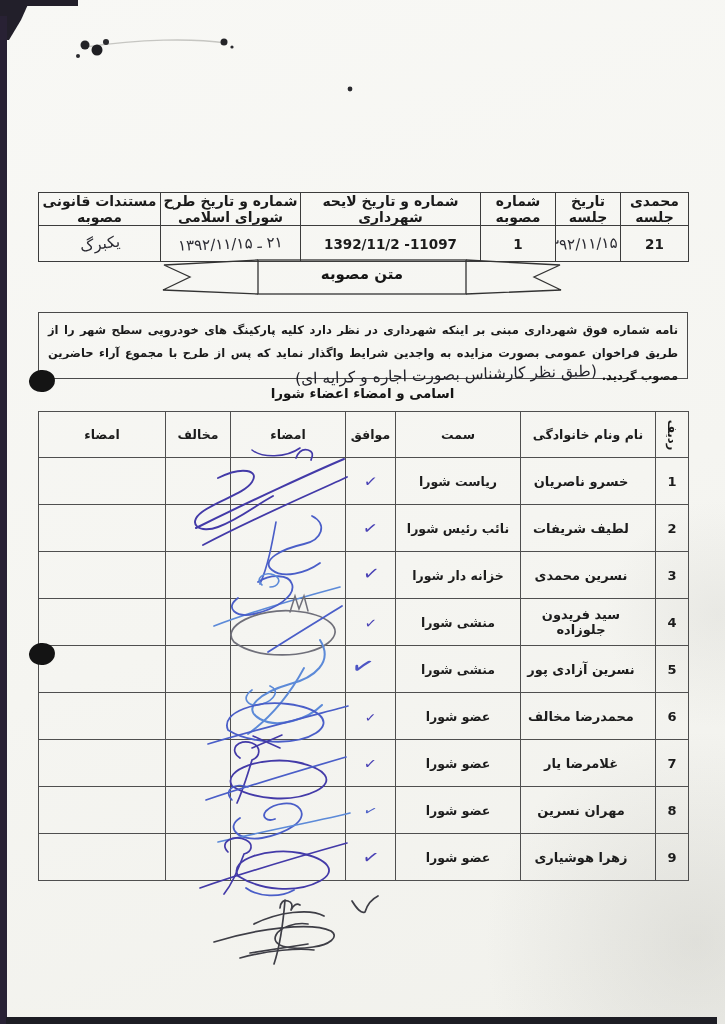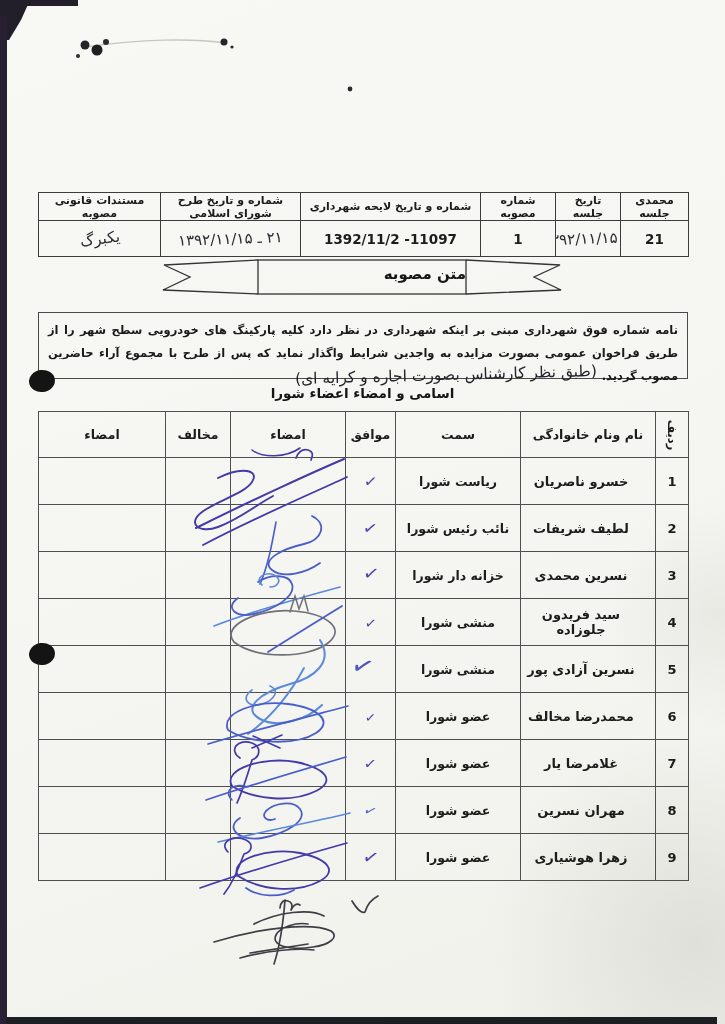--- a/index.html
+++ b/index.html
@@ -11,29 +11,29 @@
       linear-gradient(160deg,#f8f8f5 0%,#f5f5f1 55%,#f1f1ec 100%);
     font-family:"DejaVu Sans", sans-serif;color:#1c1c1c;
   }
   
   .doc-header{position:absolute;top:96px;left:0;width:100%;text-align:center;direction:rtl;}
   .doc-header div{font-size:13px;line-height:18.5px;font-weight:600;color:#2e2e2e;}
   
   table{border-collapse:collapse;}
   .meta-table{position:absolute;top:192px;left:38px;width:650px;direction:rtl;table-layout:fixed;}
   .meta-table td{border:1px solid #3c3c3c;text-align:center;vertical-align:middle;padding:0 2px;overflow:hidden;}
-  .meta-table tr.labels td{height:27px;font-size:11px;font-weight:bold;color:#1b1b1b;}
+  .meta-table tr.labels td{height:27px;font-size:14px;font-weight:bold;color:#1b1b1b;}
   .meta-table tr.values td{height:35px;font-size:13.5px;font-weight:bold;}
   .hand{font-size:15px;font-weight:normal;color:#2b2b33;display:inline-block;transform:rotate(-2deg);letter-spacing:.5px;}
   .hand.small-rot{transform:rotate(-7deg);font-size:15.5px;}
   .ltr{direction:ltr;unicode-bidi:bidi-override;margin-left:16px;}
   
   .ribbon{position:absolute;top:256px;left:152px;width:420px;height:42px;}
   .ribbon svg{position:absolute;inset:0;}
-  .ribbon .label{position:absolute;top:9px;left:106px;width:208px;text-align:right;
+  .ribbon .label{position:absolute;top:9px;left:106px;width:208px;text-align:center;
     font-size:15px;font-weight:bold;direction:rtl;color:#151515;}
   
   .resolution{position:absolute;top:312px;left:38px;width:650px;height:67px;border:1px solid #4a4a4a;
     box-sizing:border-box;direction:rtl;padding:6px 9px 4px 9px;text-align:justify;}
   .resolution .printed{font-size:11.5px;font-weight:bold;line-height:23px;color:#1a1a1a;}
   .resolution .note{font-size:15.5px;color:#23232b;display:inline-block;transform:rotate(-1.5deg);
     font-weight:normal;letter-spacing:.4px;}
   
   .section-title{position:absolute;top:385px;left:0;width:100%;text-align:center;direction:rtl;
     font-size:13.5px;font-weight:bold;color:#151515;}

